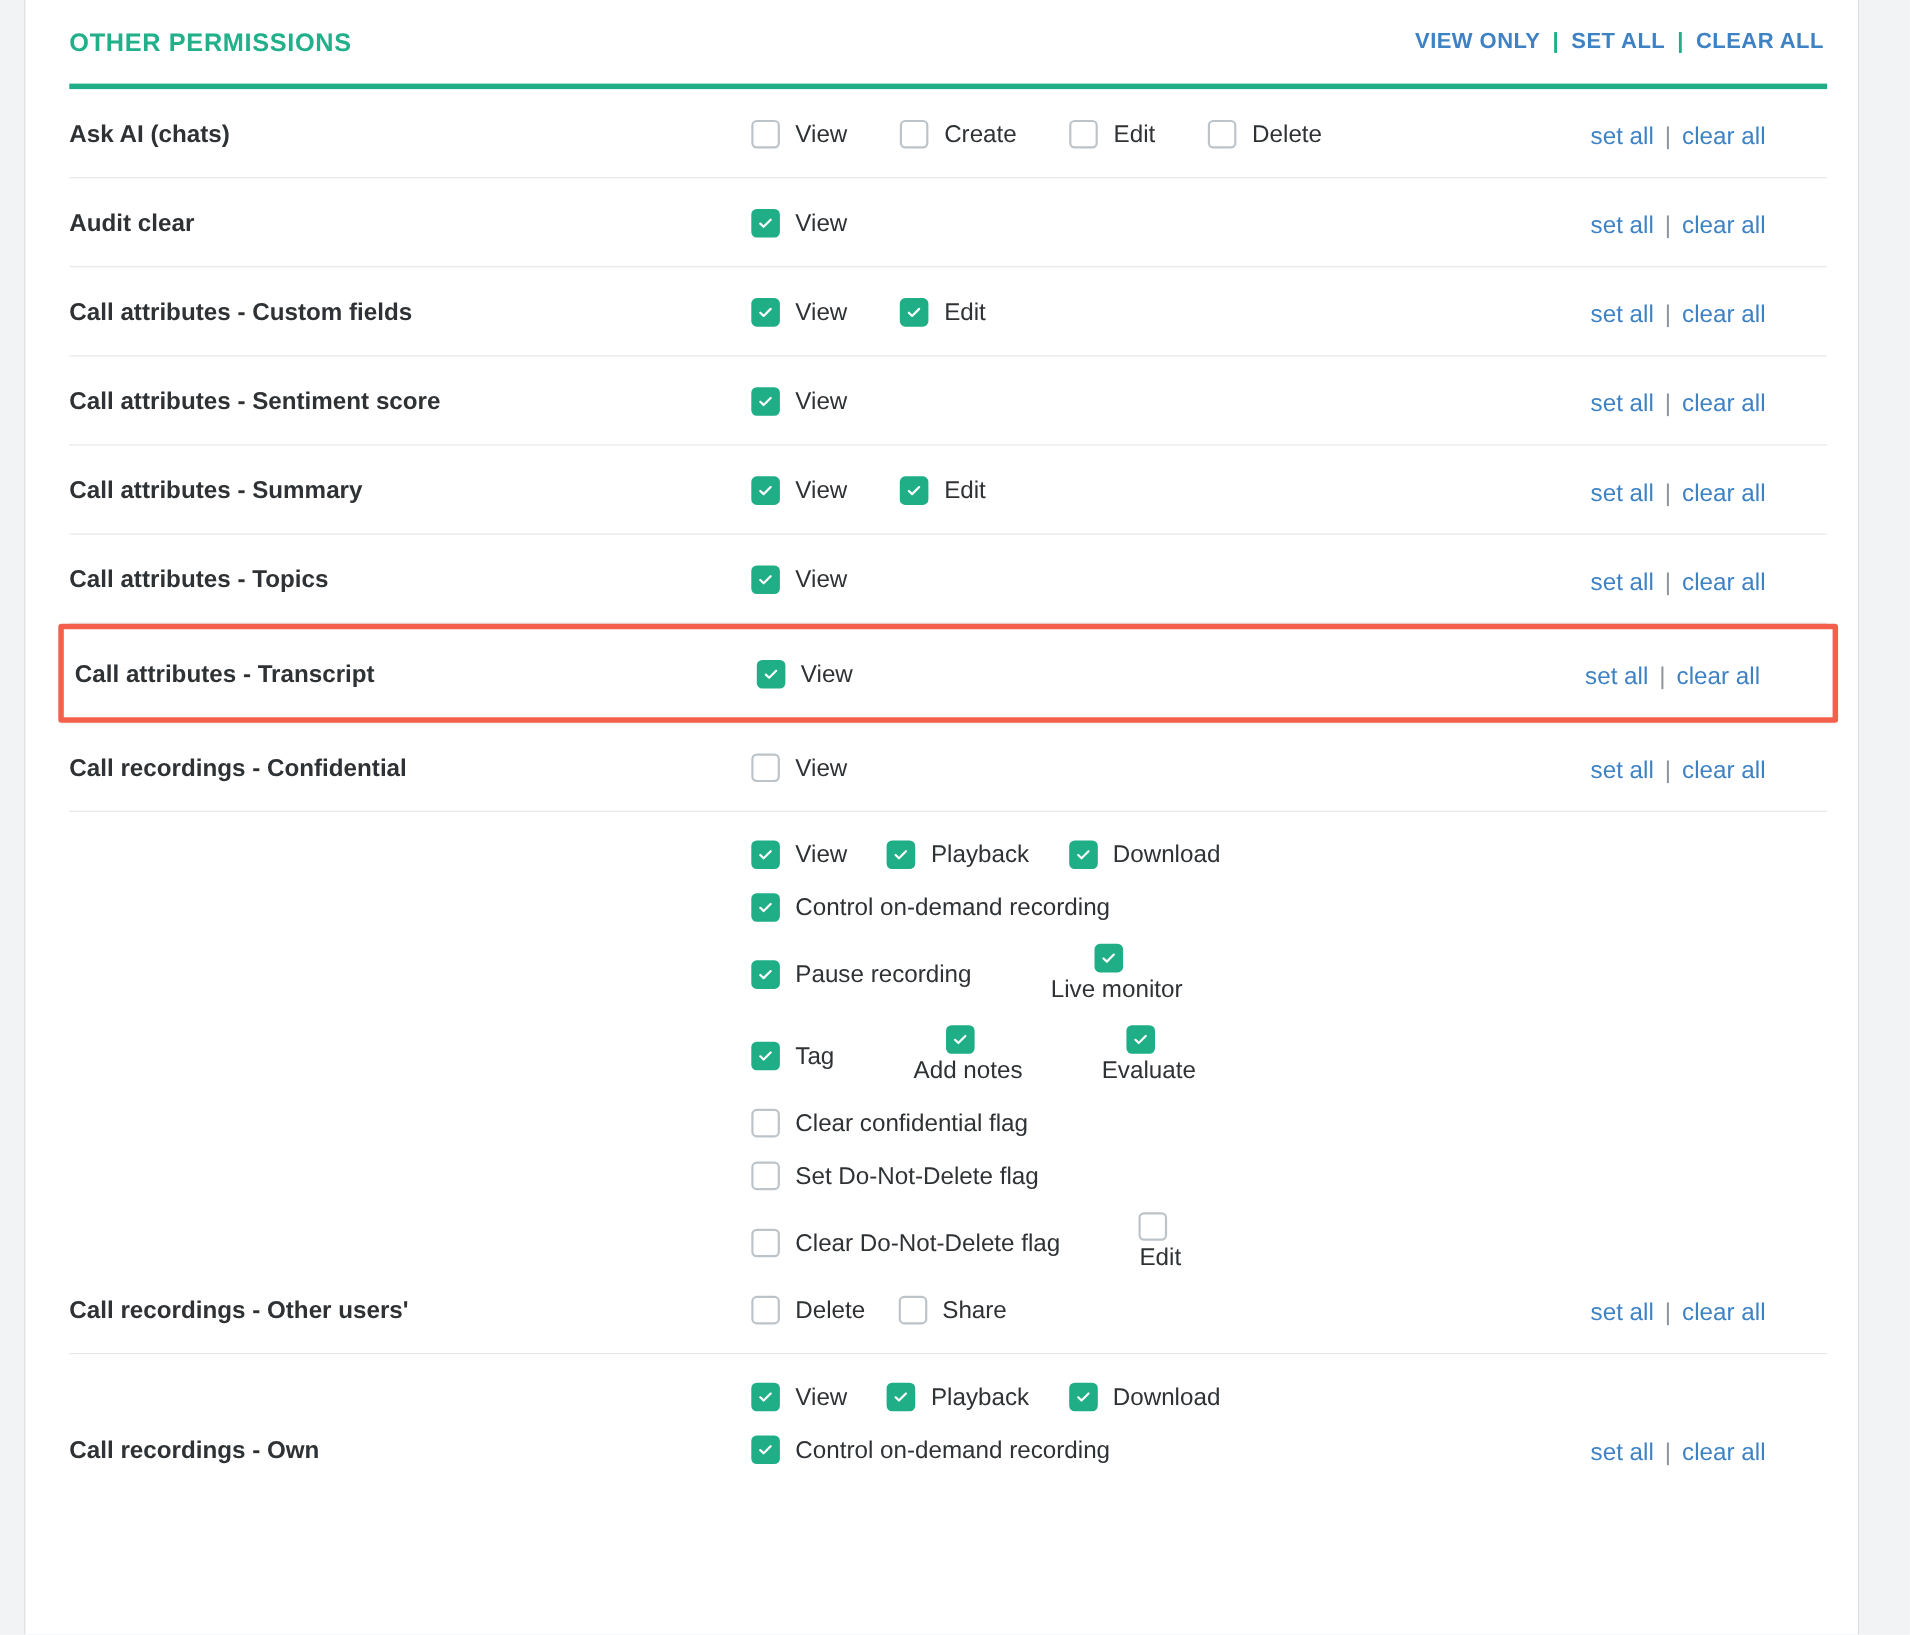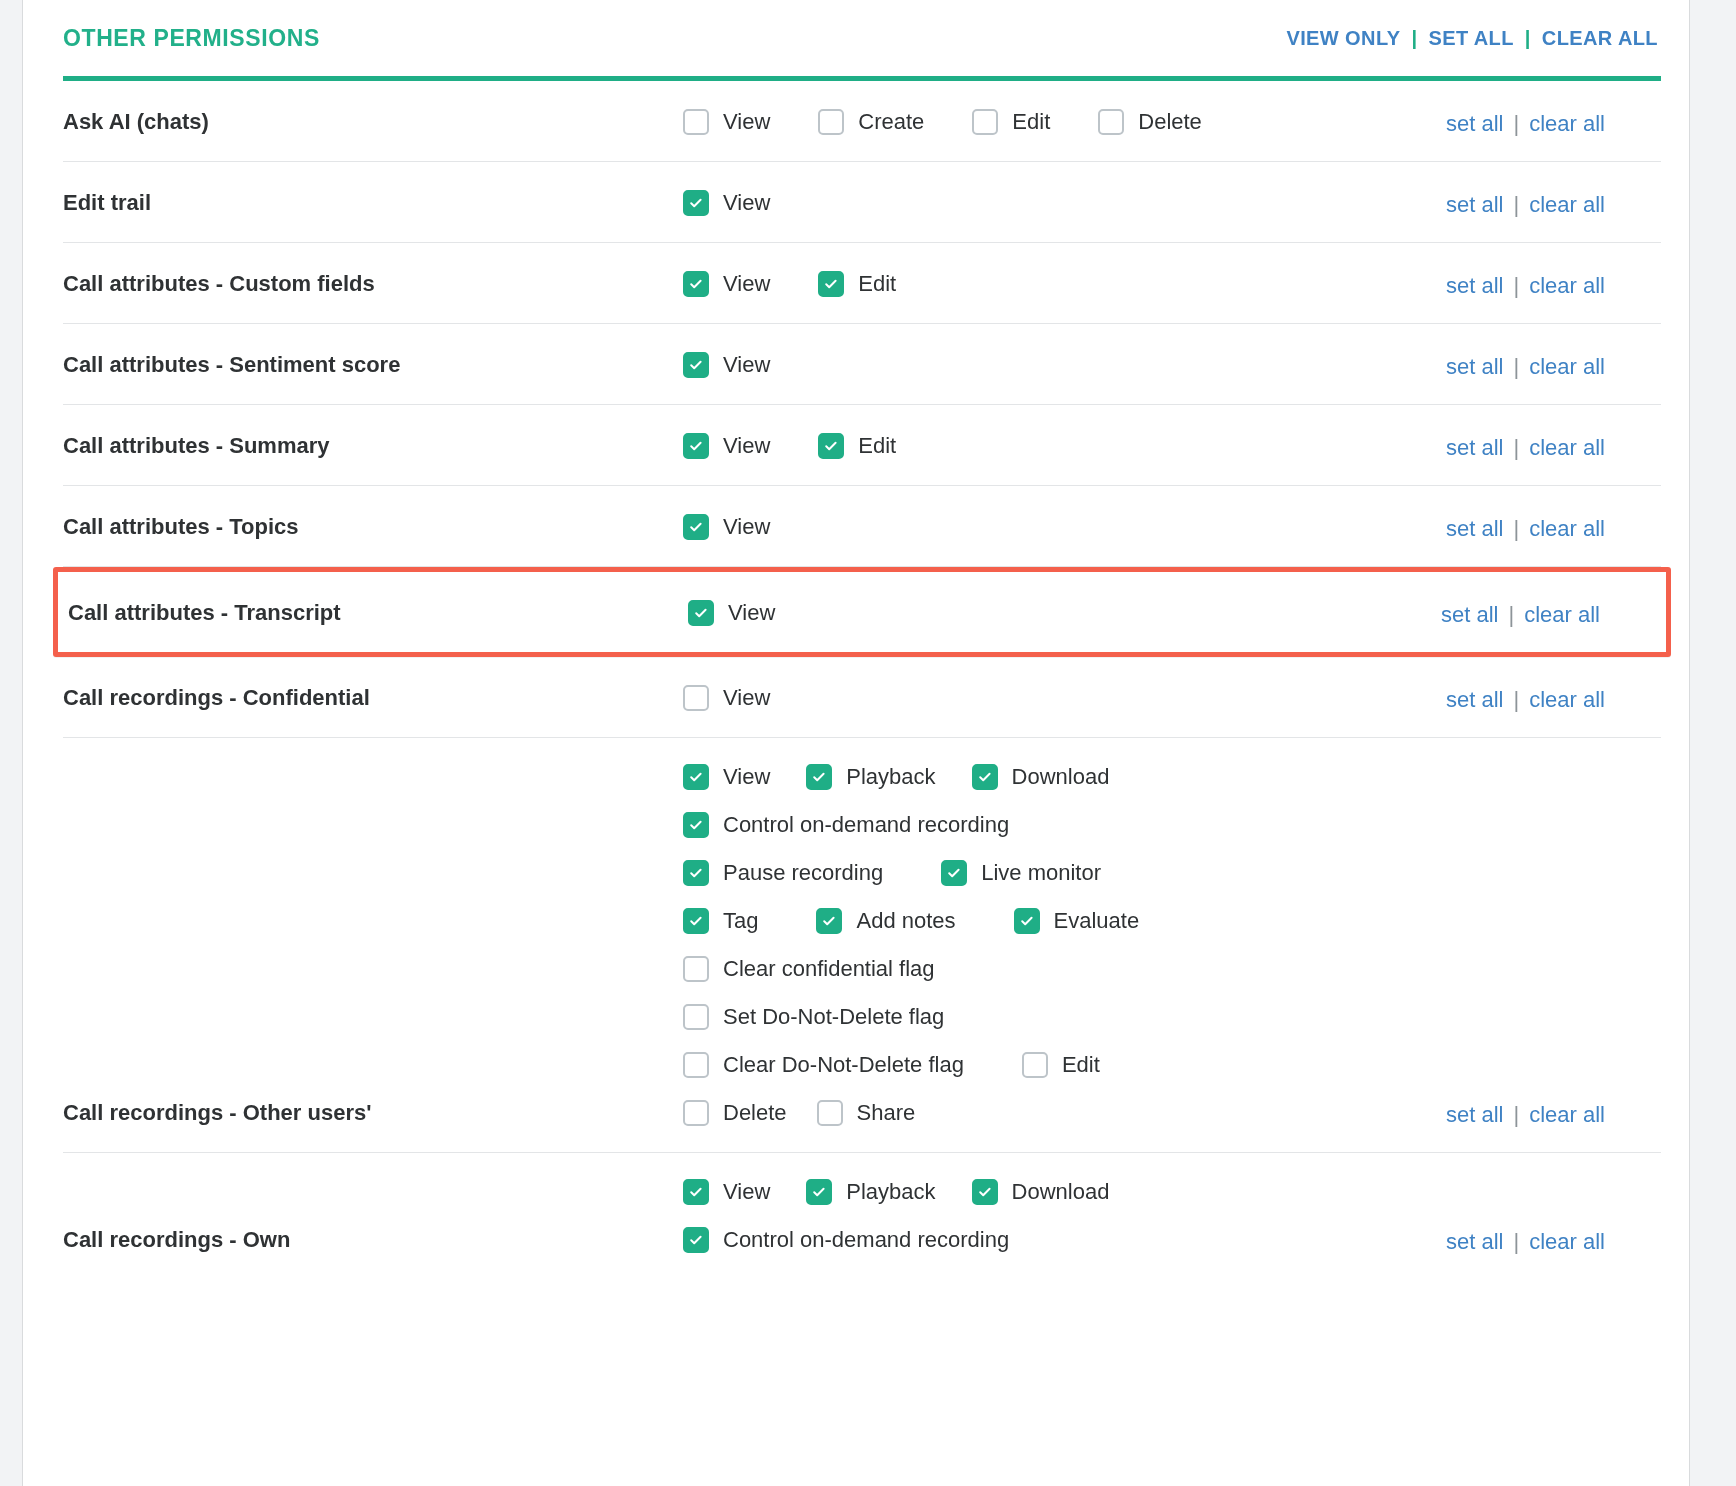--- a/index.html
+++ b/index.html
@@ -163,21 +163,21 @@
   }
   .pactions .sep{
     color:#8d9499;
     margin:0 10px;
   }
 
   
   .ofs-0  { margin-left:0px; }
   .ofs-a  { margin-left:36px; }
   .ofs-c  { margin-left:48px; }
-  .ofs-d  { margin-left:58px; }
+  .ofs-d  { margin-left:58px;flex-direction:column; }
   .ofs-e  { margin-left:30px; }
 </style>
 </head>
 <body>
 
 <div class="page">
   <div class="card">
     <div class="inner">
 
       <div class="section-head">
@@ -216,21 +216,21 @@
                 </label>
               </div>
             </div>
             <div class="pactions">
               <span class="lnk">set all</span>
               <span class="sep">|</span>
               <span class="lnk">clear all</span>
             </div>
           </div>
           <div class="prow">
-            <div class="plabel">Edit trail</div>
+            <div class="plabel">Audit clear</div>
             <div class="pchecks">
               <div class="crow">
                 <label class="citem ofs-0">
                   <span class="cb on">
                     <svg width="16" height="16" viewBox="0 0 16 16" aria-hidden="true">
                       <path d="M3.2 8.3 L6.2 11.2 L12.6 4.8" fill="none" stroke="#ffffff" stroke-width="2" stroke-linecap="round" stroke-linejoin="round"></path>
                     </svg>
                   </span>
                   <span class="lbl">View</span>
                 </label>

